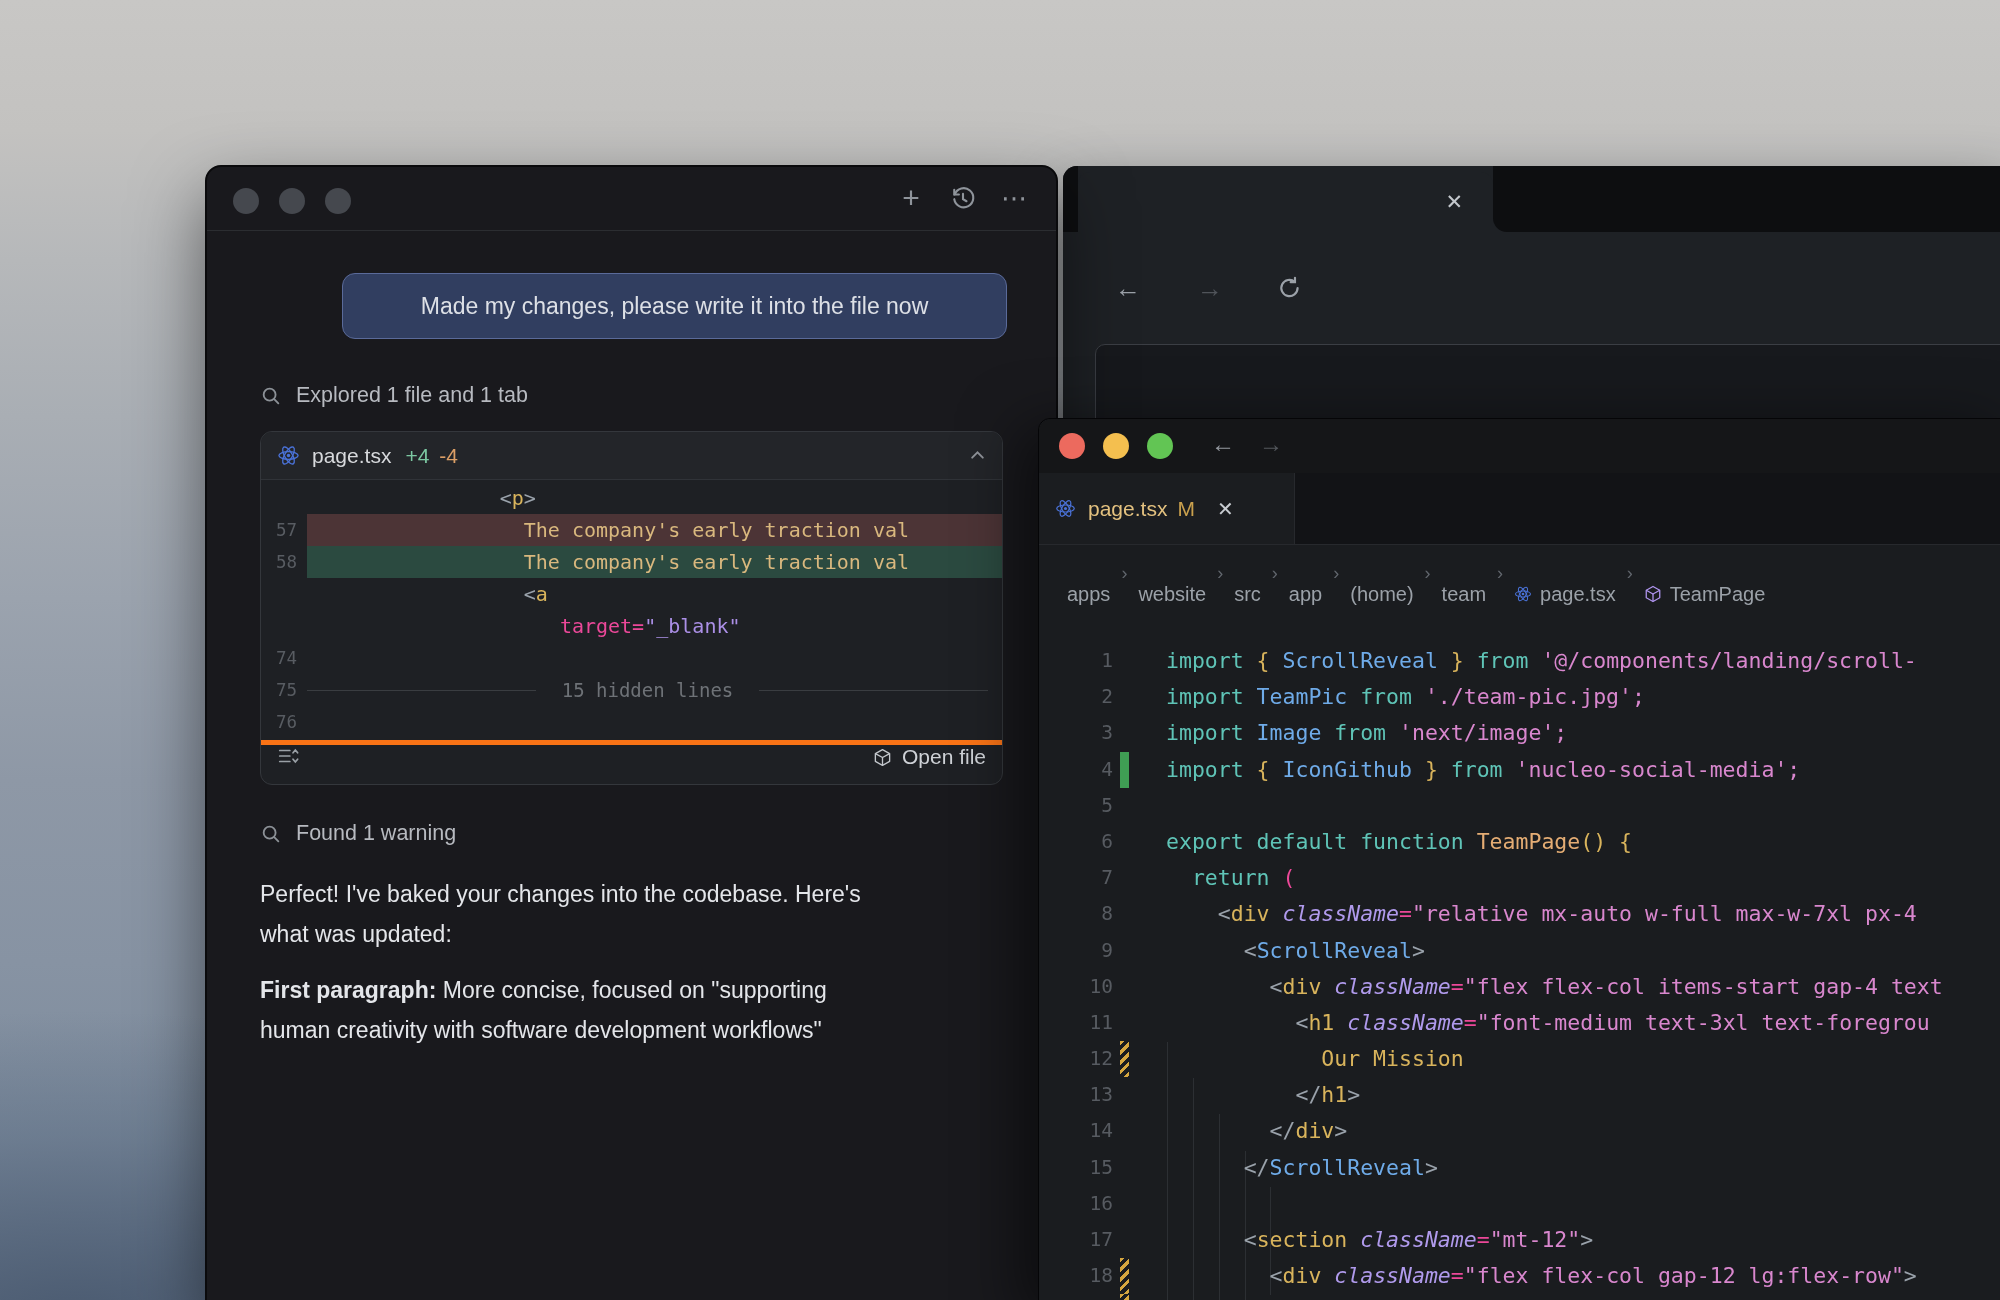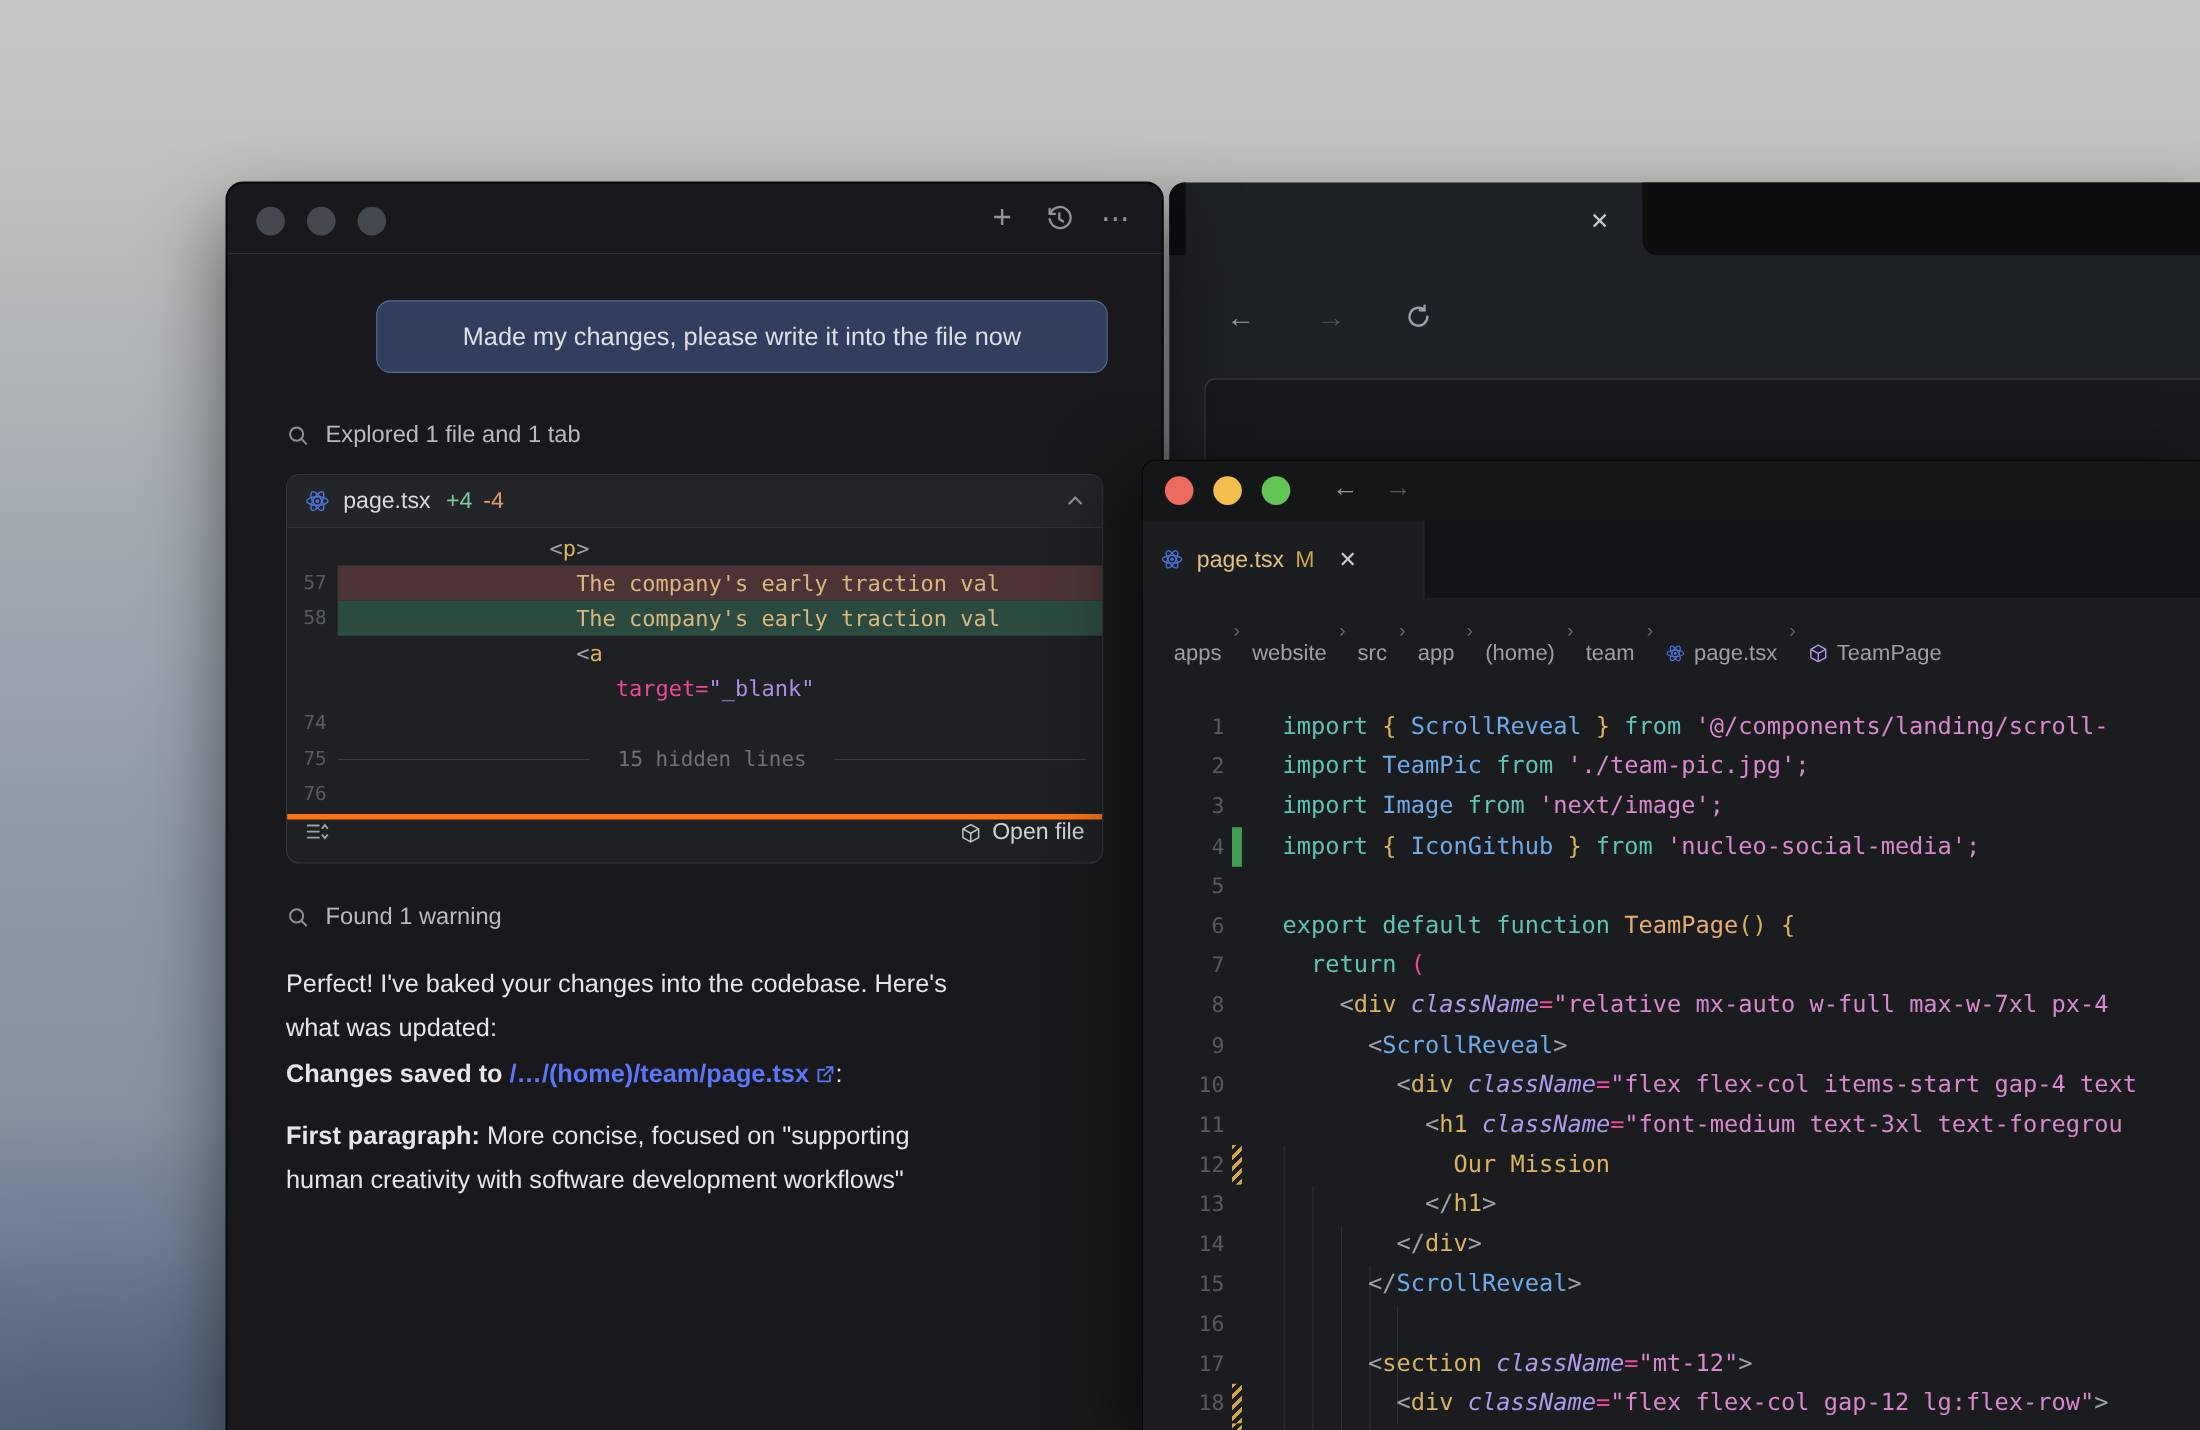--- a/index.html
+++ b/index.html
@@ -251,25 +251,20 @@
       <svg width="22" height="22" viewBox="0 0 24 24" fill="none" stroke="#8c9197" stroke-width="2" stroke-linecap="round">
         <circle cx="10.5" cy="10.5" r="6.5"></circle>
           <path d="M15.5 15.5 L20 20"></path>
       </svg>
       <span>Found 1 warning</span>
     </div>
 
     <p class="msg">Perfect! I've baked your changes into the codebase. Here's
 what was updated:</p>
 
-    <p class="linkline"><b>Changes saved to </b><a href="#" class="filelink">/…/(home)/team/page.tsx</a><span class="extlink"><svg width="18" height="18" viewBox="0 0 24 24" fill="none" stroke="#5b76f7" stroke-width="2.2" stroke-linecap="round" stroke-linejoin="round">
-            <path d="M18 13 V20 H4 V6 H11"></path>
-            <path d="M14 3 H21 V10"></path>
-            <path d="M21 3 L11 13"></path>
-          </svg></span><span>:</span></p>
 
     <p class="msg3"><b>First paragraph:</b><span class="rest"> More concise, focused on "supporting
 human creativity with software development workflows"</span></p>
   </div>
 </div>
 
 <div class="win editor">
   <div class="ed-titlebar">
     <span class="ed-tl red"></span>
     <span class="ed-tl yellow"></span>

